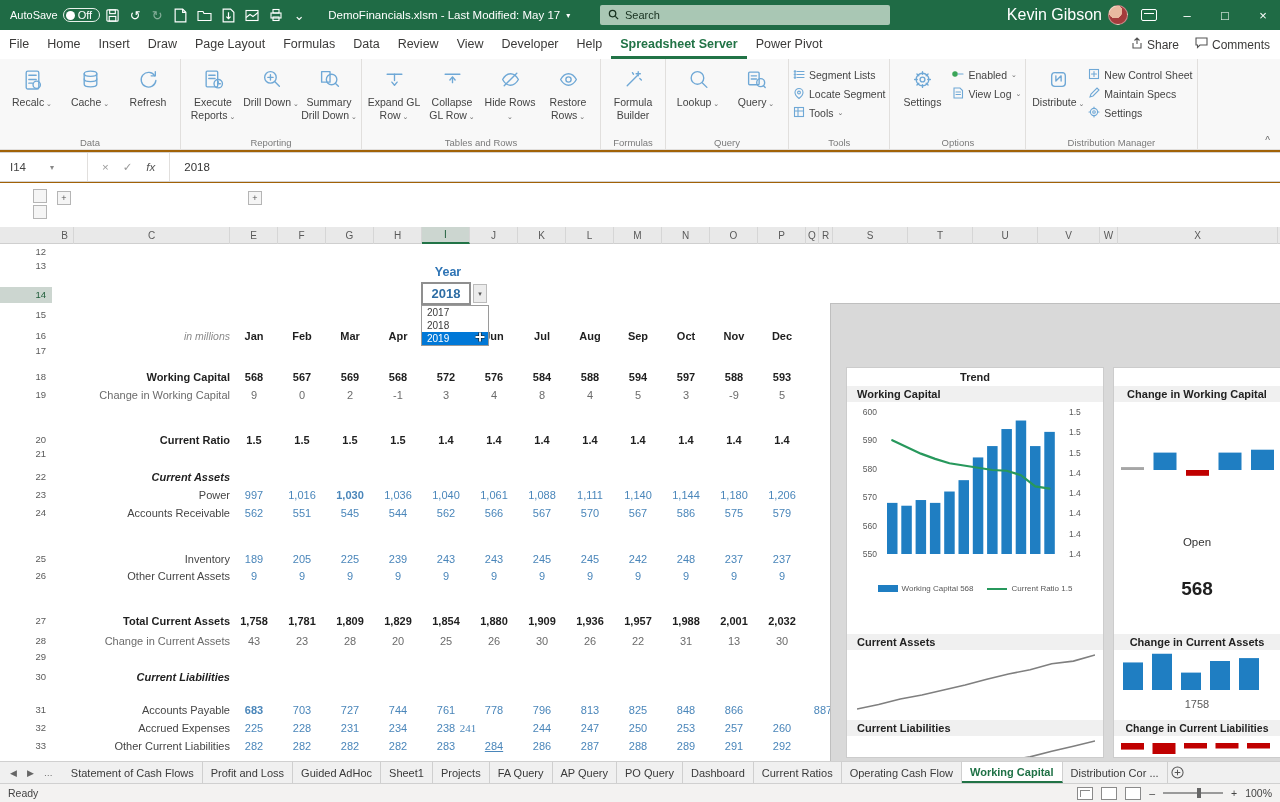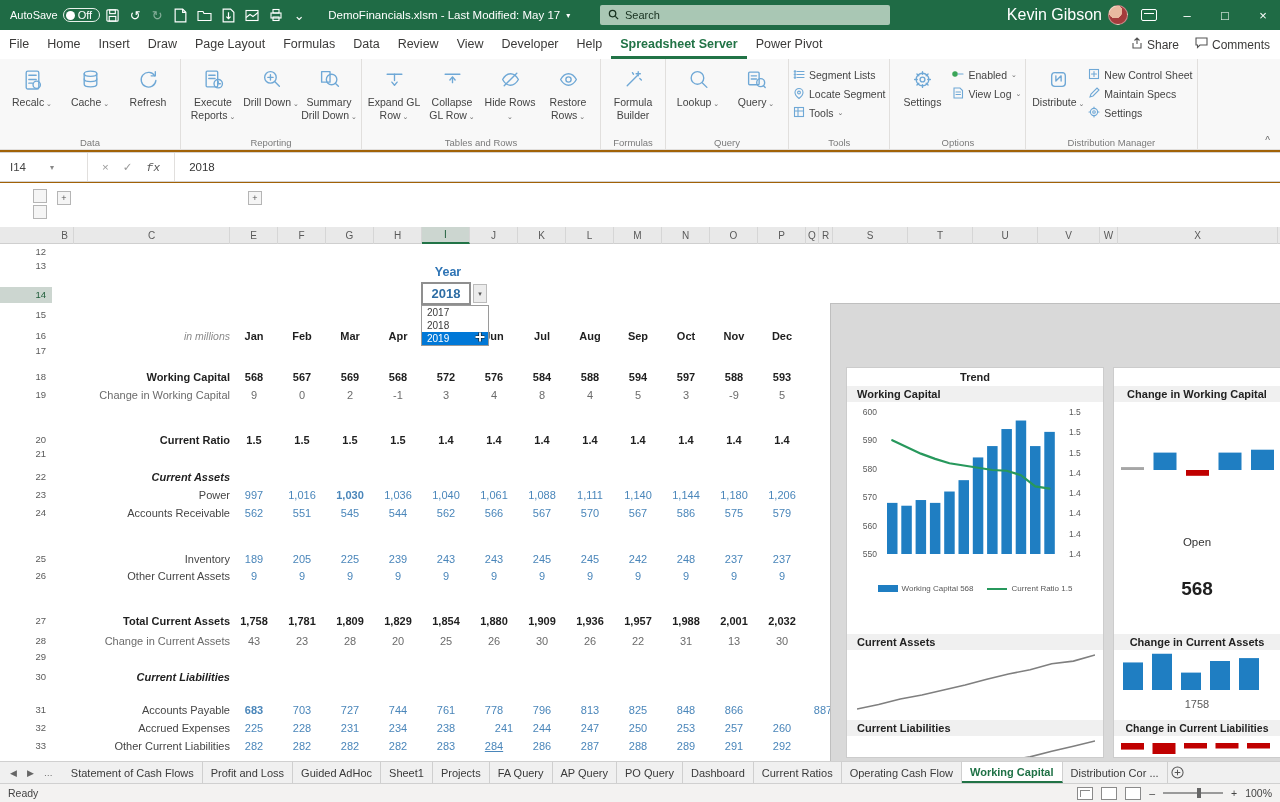--- a/index.html
+++ b/index.html
@@ -41,21 +41,21 @@
   .bigbtn .blabel { font-size:10.5px; color:#444; line-height:1.25; margin-top:3px; }
   .smallstack { display:flex; flex-direction:column; justify-content:flex-start; gap:5px; padding-top:7px; }
   .smallitem { display:flex; align-items:center; gap:4px; font-size:10.5px; color:#444; white-space:nowrap; }
   .caret { font-size:7px; color:#666; }
   .ribbon-collapse { position:absolute; right:10px; bottom:3px; font-size:10px; color:#666; }
 
   
   .formulabar { position:absolute; left:0; top:152px; width:1280px; height:30px; background:#fff; border-top:1px solid #d4d2d0; border-bottom:1px solid #d4d2d0; display:flex; align-items:center; font-size:11.5px; color:#444; }
   .namebox { width:88px; height:100%; display:flex; align-items:center; padding-left:10px; border-right:1px solid #e1dfdd; gap:24px; }
   .fb-btns { display:flex; align-items:center; gap:14px; padding:0 14px; border-right:1px solid #e1dfdd; height:100%; color:#9a9a9a; }
-  .fb-fx { font-style:italic; font-family:Liberation Mono, monospace; color:#555; }
+  .fb-fx { font-style:italic; font-family:Liberation Sans, sans-serif; color:#555; }
   .fb-value { padding-left:14px; color:#333; }
 
   
   .sheet { position:absolute; left:0; top:183px; width:1280px; height:578px; background:#fff; overflow:hidden; }
   .outline-btn { position:absolute; width:14px; height:14px; border:1px solid #b5b5b5; background:#f5f5f5; color:#555; font-size:9px; display:flex; align-items:center; justify-content:center; }
   .colheaders { position:absolute; left:0; top:44px; width:1280px; height:17px; background:#e9e9e9; border-bottom:1px solid #cfcfcf; }
   .colhdr { position:absolute; top:0; height:17px; font-size:10px; color:#5a5a5a; display:flex; align-items:center; justify-content:center; border-right:1px solid #d6d6d6; }
   .colhdr.sel { background:#ccd6d0; border-bottom:2px solid #217346; color:#1d5c38; }
   .corner { position:absolute; left:0; top:44px; width:56px; height:17px; background:#e9e9e9; border-right:1px solid #cfcfcf; }
   .corner .tri { position:absolute; right:3px; bottom:2px; width:0; height:0; border-left:9px solid transparent; border-bottom:9px solid #b8b8b8; }
@@ -730,21 +730,21 @@
           <div class="cell-val" style="left: 710px;">866</div>
           <div class="cell-val" style="left: 799px;">887</div>
         </div>
         <div class="grid-row r-detail" style="top: 537px;">
           <div class="cell-label">Accrued Expenses</div>
           <div class="cell-val" style="left: 230px;">225</div>
           <div class="cell-val" style="left: 278px;">228</div>
           <div class="cell-val" style="left: 326px;">231</div>
           <div class="cell-val" style="left: 374px;">234</div>
           <div class="cell-val" style="left: 422px;">238</div>
-          <div class="cell-val" style="left: 480px;">241</div>
+          <div class="cell-val" style="left: 444px; font-family: Liberation Serif, serif;">241</div>
           <div class="cell-val" style="left: 518px;">244</div>
           <div class="cell-val" style="left: 566px;">247</div>
           <div class="cell-val" style="left: 614px;">250</div>
           <div class="cell-val" style="left: 662px;">253</div>
           <div class="cell-val" style="left: 710px;">257</div>
           <div class="cell-val" style="left: 758px;">260</div>
         </div>
         <div class="grid-row r-detail" style="top: 555px;">
           <div class="cell-label">Other Current Liabilities</div>
           <div class="cell-val" style="left: 230px;">282</div>

